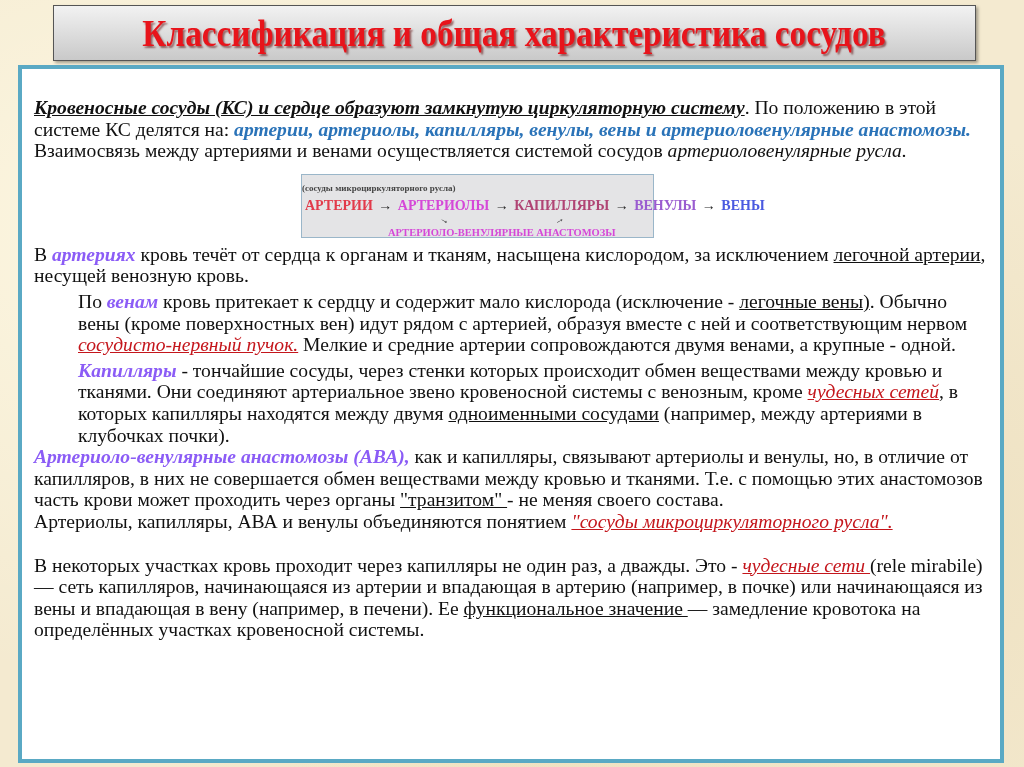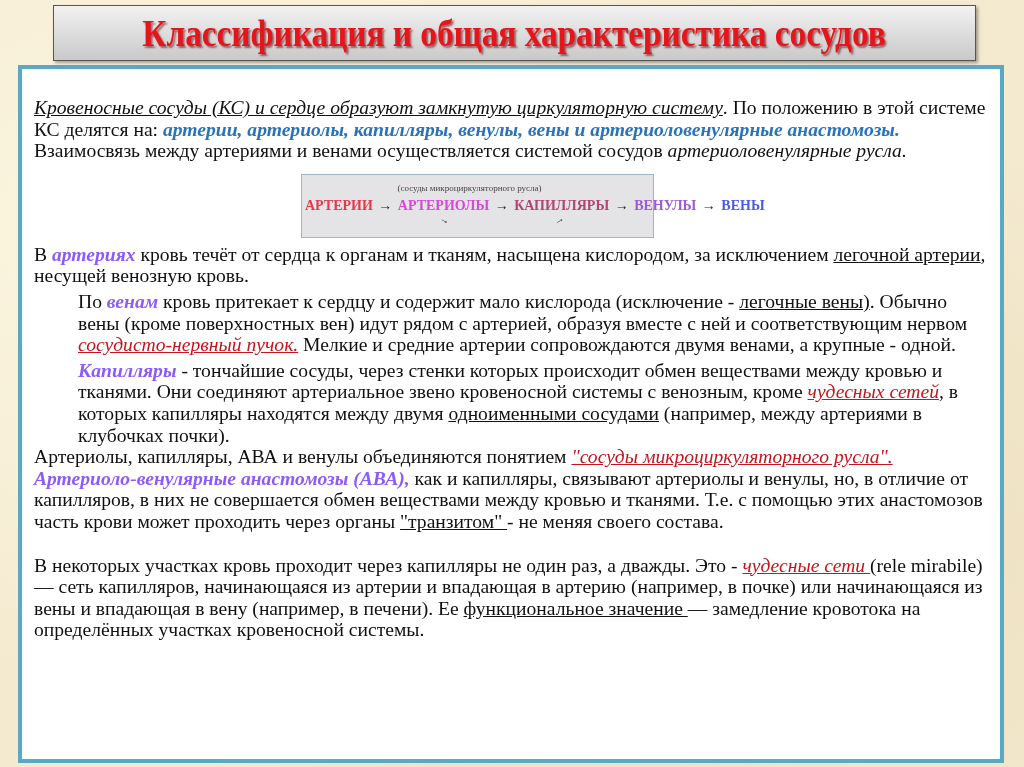--- a/index.html
+++ b/index.html
@@ -29,32 +29,32 @@
     position: absolute; left: 18px; top: 65px; width: 986px; height: 698px;
     background: #ffffff; border: 4px solid #5aa9c4; box-sizing: border-box;
     padding: 28px 10px 0 12px;
     font-size: 19.6px; line-height: 21.6px; color: #111;
   }
   p { margin: 0; }
   .blue-i { color: #2a73b8; font-style: italic; font-weight: bold; }
   .blue-bi { color: #8b5cf6; font-style: italic; font-weight: bold; }
   .red-u { color: #c4161c; font-style: italic; text-decoration: underline; }
   .blk-u { text-decoration: underline; }
-  .bi-u { font-style: italic; font-weight: normal; text-decoration: underline; }
+  .bi-u { font-style: italic; font-weight: bold; text-decoration: underline; }
   .it { font-style: italic; }
   .gap6 { margin-top: 6px; }
   .gap4 { margin-top: 4px; margin-left: 44px; }
   .gap22 { margin-top: 22px; }
 
   .diagram {
     margin: 12px 0 0 267px; width: 353px; height: 64px;
     background: #e4e4e6; border: 1px solid #9ab6c9; box-sizing: border-box;
     position: relative; font-family: "Liberation Serif", serif; font-weight: bold;
   }
-  .dg-caption { position: absolute; top: 3px; left: 0; right: 16px; text-align: center; font-size: 9px; color: #444; font-weight: normal; }
+  .dg-caption { position: absolute; top: 3px; left: 0; right: 16px; font-size: 9px; color: #444; font-weight: bold; }
   .dg-row { position: absolute; top: 20px; left: 3px; font-size: 14px; white-space: nowrap; }
   .dg-row span { margin-right: 2px; }
   .c-red { color: #e23a4a; } .c-mag { color: #d548d8; } .c-mar { color: #b04474; }
   .c-pur { color: #9a5cd0; } .c-blu { color: #4a5ae0; } .arrow { color: #222; font-weight: normal; }
   .dg-bottom { position: absolute; top: 47px; left: 86px; font-size: 10.5px; color: #d548d8; }
   .dg-a1 { position: absolute; top: 34px; left: 138px; font-size: 10px; color:#222; transform: rotate(30deg); }
   .dg-a2 { position: absolute; top: 34px; left: 252px; font-size: 10px; color:#222; transform: rotate(-30deg); }
 </style>
 </head>
 <body>
@@ -77,38 +77,39 @@
       <span class="c-mag">АРТЕРИОЛЫ</span>
       <span class="arrow">→</span>
       <span class="c-mar">КАПИЛЛЯРЫ</span>
       <span class="arrow">→</span>
       <span class="c-pur">ВЕНУЛЫ</span>
       <span class="arrow">→</span>
       <span class="c-blu">ВЕНЫ</span>
     </div>
     <span class="dg-a1">→</span>
     <span class="dg-a2">→</span>
+    <div class="dg-bottom">АРТЕРИОЛО-ВЕНУЛЯРНЫЕ АНАСТОМОЗЫ</div>
   </div>
 
   <p class="gap6">
     <span>В </span><span class="blue-bi">артериях</span><span> кровь течёт от сердца к органам и тканям, насыщена кислородом, за исключением </span><span class="blk-u">легочной артерии</span><span>, несущей венозную кровь.</span>
   </p>
 
   <p class="gap4">
     <span>По </span><span class="blue-bi">венам</span><span> кровь притекает к сердцу и содержит мало кислорода (исключение - </span><span class="blk-u">легочные вены)</span><span>. Обычно вены (кроме поверхностных вен) идут рядом с артерией, образуя вместе с ней и соответствующим нервом </span><span class="red-u">сосудисто-нервный пучок.</span><span> Мелкие и средние артерии сопровождаются двумя венами, а крупные - одной.</span>
   </p>
 
   <p class="gap4">
     <span class="blue-bi">Капилляры</span><span> - тончайшие сосуды, через стенки которых происходит обмен веществами между кровью и тканями. Они соединяют артериальное звено кровеносной системы с венозным, кроме </span><span class="red-u">чудесных сетей</span><span>, в которых капилляры находятся между двумя </span><span class="blk-u">одноименными сосудами</span><span> (например, между артериями в клубочках почки).</span>
   </p>
 
   <p>
-    <span>Артериолы, капилляры, АВА и венулы объединяются понятием </span><span class="red-u">"сосуды микроциркуляторного русла".</span>
+    <span class="blue-bi">Артериоло-венулярные анастомозы (АВА),</span><span> как и капилляры, связывают артериолы и венулы, но, в отличие от капилляров, в них не совершается обмен веществами между кровью и тканями. Т.е. с помощью этих анастомозов часть крови может проходить через органы </span><span class="blk-u">"транзитом" </span><span>- не меняя своего состава.</span>
   </p>
 
   <p>
-    <span class="blue-bi">Артериоло-венулярные анастомозы (АВА),</span><span> как и капилляры, связывают артериолы и венулы, но, в отличие от капилляров, в них не совершается обмен веществами между кровью и тканями. Т.е. с помощью этих анастомозов часть крови может проходить через органы </span><span class="blk-u">"транзитом" </span><span>- не меняя своего состава.</span>
+    <span>Артериолы, капилляры, АВА и венулы объединяются понятием </span><span class="red-u">"сосуды микроциркуляторного русла".</span>
   </p>
 
   <p class="gap22">
     <span>В некоторых участках кровь проходит через капилляры не один раз, а дважды. Это - </span><span class="red-u">чудесные сети </span><span>(rele mirabile) — сеть капилляров, начинающаяся из артерии и впадающая в артерию (например, в почке) или начинающаяся из вены и впадающая в вену (например, в печени). Ее </span><span class="blk-u">функциональное значение </span><span>— замедление кровотока на определённых участках кровеносной системы.</span>
   </p>
 </div>
 
 </body></html>

